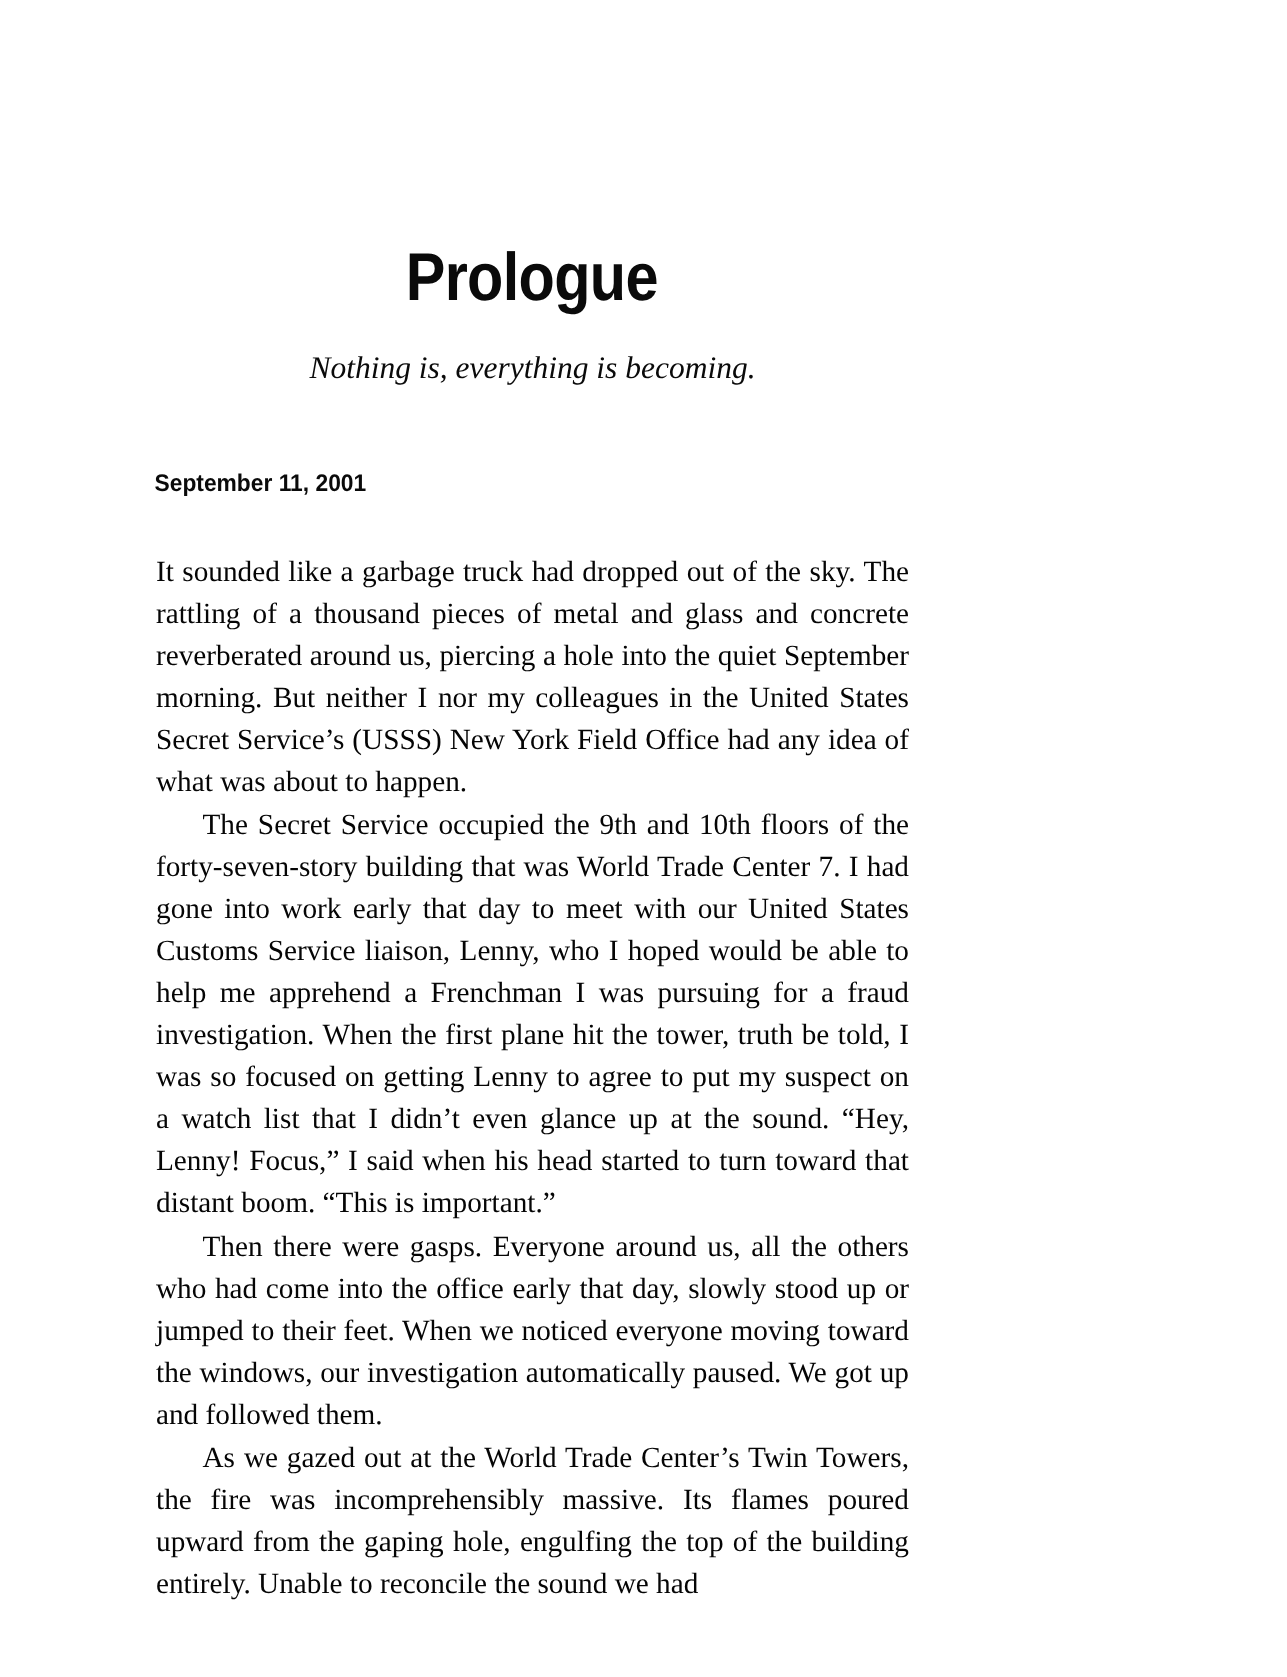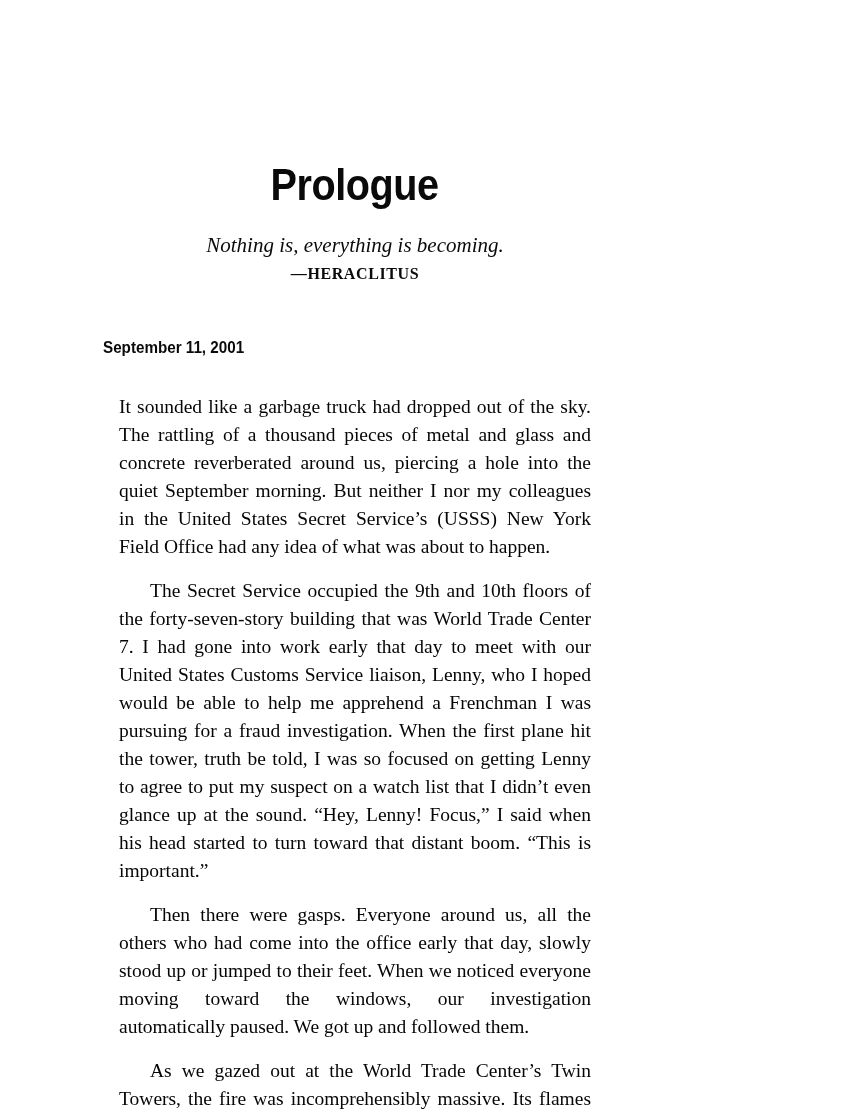--- a/index.html
+++ b/index.html
@@ -67,41 +67,40 @@
     transform-origin: left;
   }
   .body-text {
     margin-top: 37px;
     font-size: 19.5px;
     line-height: 28px;
     text-align: justify;
     color: #050505;
   }
   .body-text p {
-    margin: 16px;
+    margin: 1px;
     padding: 0;
     text-indent: 31px;
   }
   .body-text p:first-child {
     text-indent: 0;
   }
 </style>
 </head>
 <body>
 
 <div class="page">
   <div class="content">
 
     <h1 class="chapter-title">
       <span class="squeeze">Prologue</span>
     </h1>
 
     <div class="epigraph">
       <div class="epigraph-quote">Nothing is, everything is becoming.</div>
-      <div class="epigraph-attribution">—HERACLITUS</div>
     </div>
 
     <h2 class="section-heading">
       <span class="squeeze">September 11, 2001</span>
     </h2>
 
     <div class="body-text">
         <p>It sounded like a garbage truck had dropped out of the sky. The rattling of a thousand pieces of metal and glass and concrete reverberated around us, piercing a hole into the quiet September morning. But neither I nor my colleagues in the United States Secret Service’s (USSS) New York Field Office had any idea of what was about to happen.</p>
         <p>The Secret Service occupied the 9th and 10th floors of the forty-seven-story building that was World Trade Center 7. I had gone into work early that day to meet with our United States Customs Service liaison, Lenny, who I hoped would be able to help me apprehend a Frenchman I was pursuing for a fraud investigation. When the first plane hit the tower, truth be told, I was so focused on getting Lenny to agree to put my suspect on a watch list that I didn’t even glance up at the sound. “Hey, Lenny! Focus,” I said when his head started to turn toward that distant boom. “This is important.”</p>
         <p>Then there were gasps. Everyone around us, all the others who had come into the office early that day, slowly stood up or jumped to their feet. When we noticed everyone moving toward the windows, our investigation automatically paused. We got up and followed them.</p>

